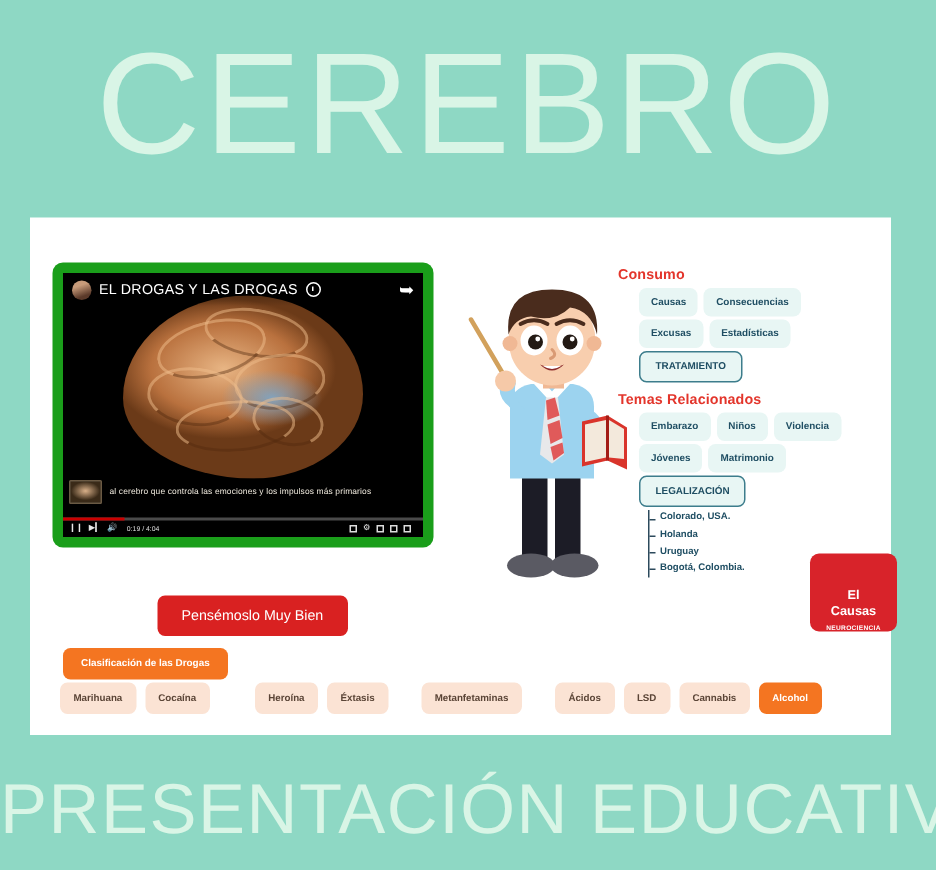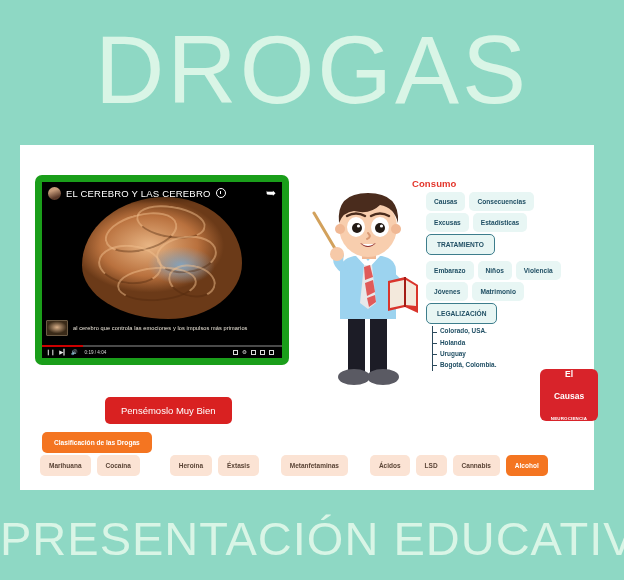--- a/index.html
+++ b/index.html
@@ -297,21 +297,21 @@
     position: absolute;
     left: 520px;
     top: 224px;
     width: 58px;
     height: 52px;
     background: #d8232a;
     border-radius: 6px;
     display: flex;
     flex-direction: column;
     align-items: center;
-    justify-content: space-between;
+    justify-content: flex-end;
     cursor: pointer;
     border: none;
     font-family: inherit;
   }
   .cerebro-l1, .cerebro-l2 {
     color: #fff;
     font-size: 8.5px;
     font-weight: bold;
     line-height: 1.3;
   }
@@ -363,30 +363,30 @@
   .dbtn.accent {
     background: #f47521;
     color: #fff;
   }
   .sp1 { flex: 0 0 18px; }
   .sp2 { flex: 0 0 10px; }
 </style>
 </head>
 <body>
 
-<div class="top-title">DROGAS</div>
+<div class="top-title">CEREBRO</div>
 
 <div class="slide">
 
   <div class="video-frame">
     <div class="video-inner">
 
       <div class="vid-top">
         <div class="vid-avatar"></div>
-        <div class="vid-title">EL CEREBRO Y LAS CEREBRO</div>
+        <div class="vid-title">EL DROGAS Y LAS DROGAS</div>
         <div class="vid-clock"></div>
         <div class="vid-share">➥</div>
       </div>
 
       <div class="brain-wrap">
         <div class="brain">
           <div class="gy g1"></div>
           <div class="gy g2"></div>
           <div class="gy g3"></div>
           <div class="gy g4"></div>
@@ -492,20 +492,21 @@
       <div class="btn-row">
         <button class="mbtn">Excusas</button>
         <button class="mbtn">Estadísticas</button>
       </div>
       <div class="btn-row">
         <button class="mbtn outlined">TRATAMIENTO</button>
       </div>
     </div>
 
     <div class="sec-gap">
+      <div class="sec-head">Temas Relacionados</div>
       <div class="btn-row">
         <button class="mbtn">Embarazo</button>
         <button class="mbtn">Niños</button>
         <button class="mbtn">Violencia</button>
       </div>
       <div class="btn-row">
         <button class="mbtn">Jóvenes</button>
         <button class="mbtn">Matrimonio</button>
       </div>
       <div class="btn-row">

